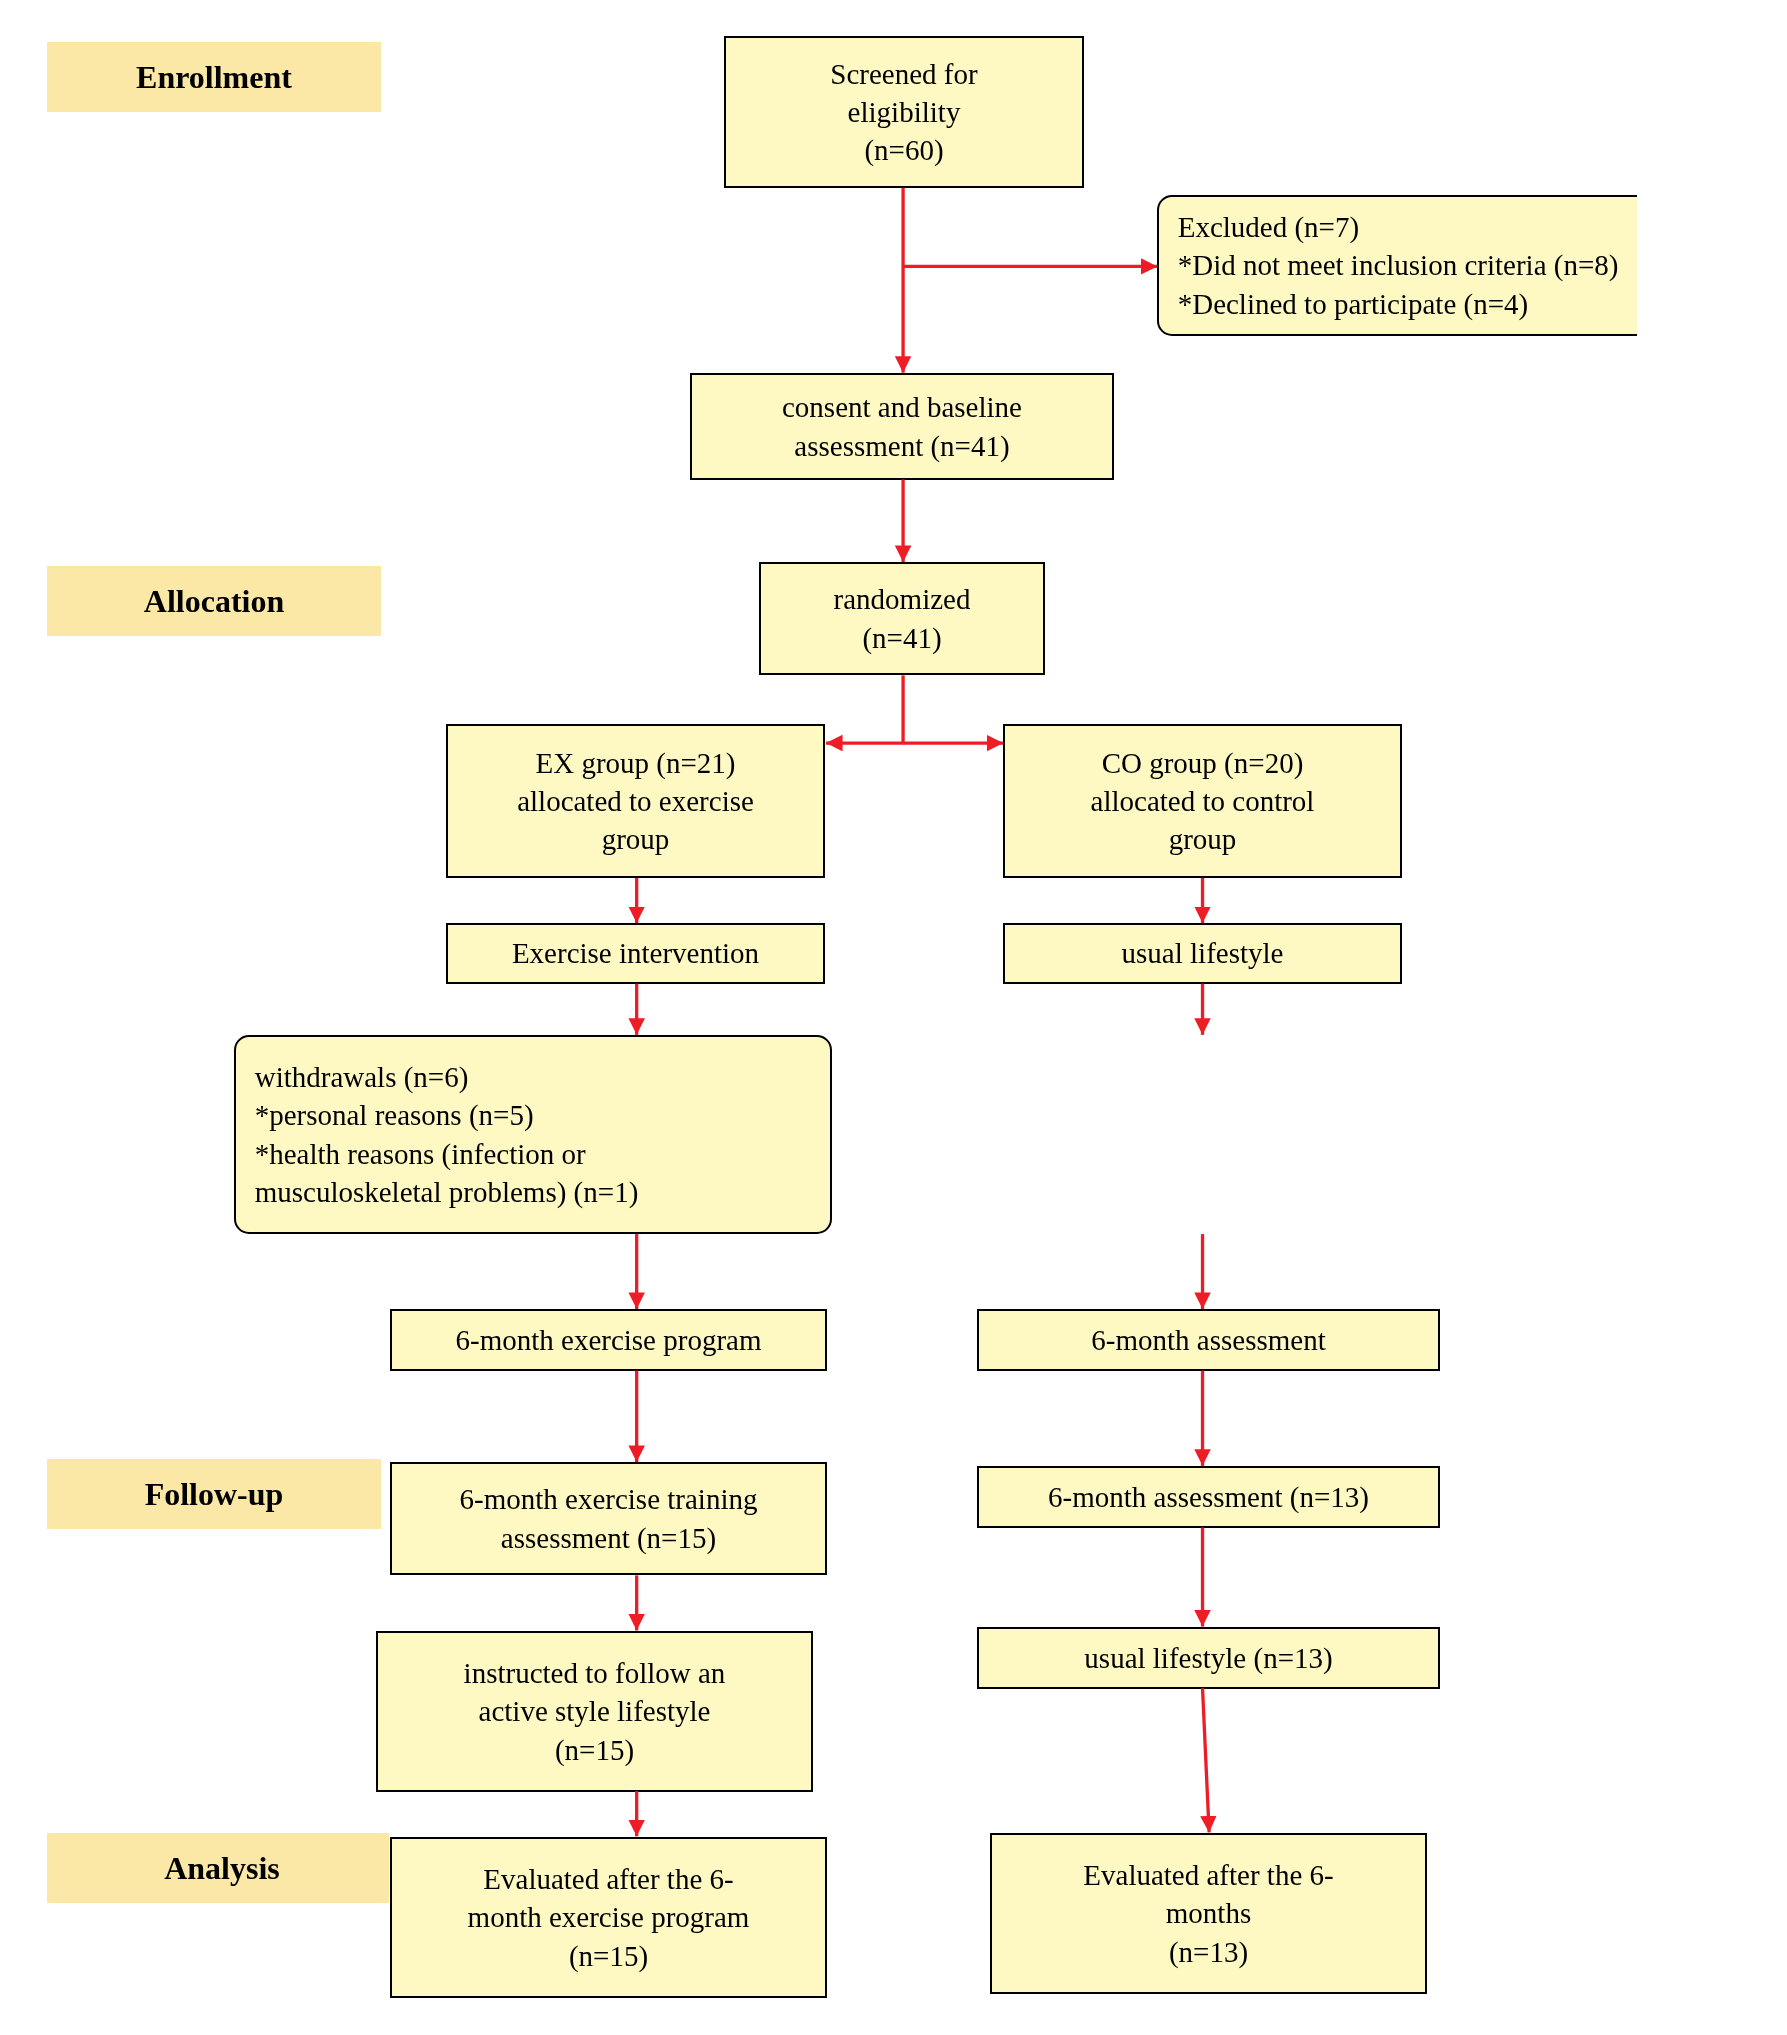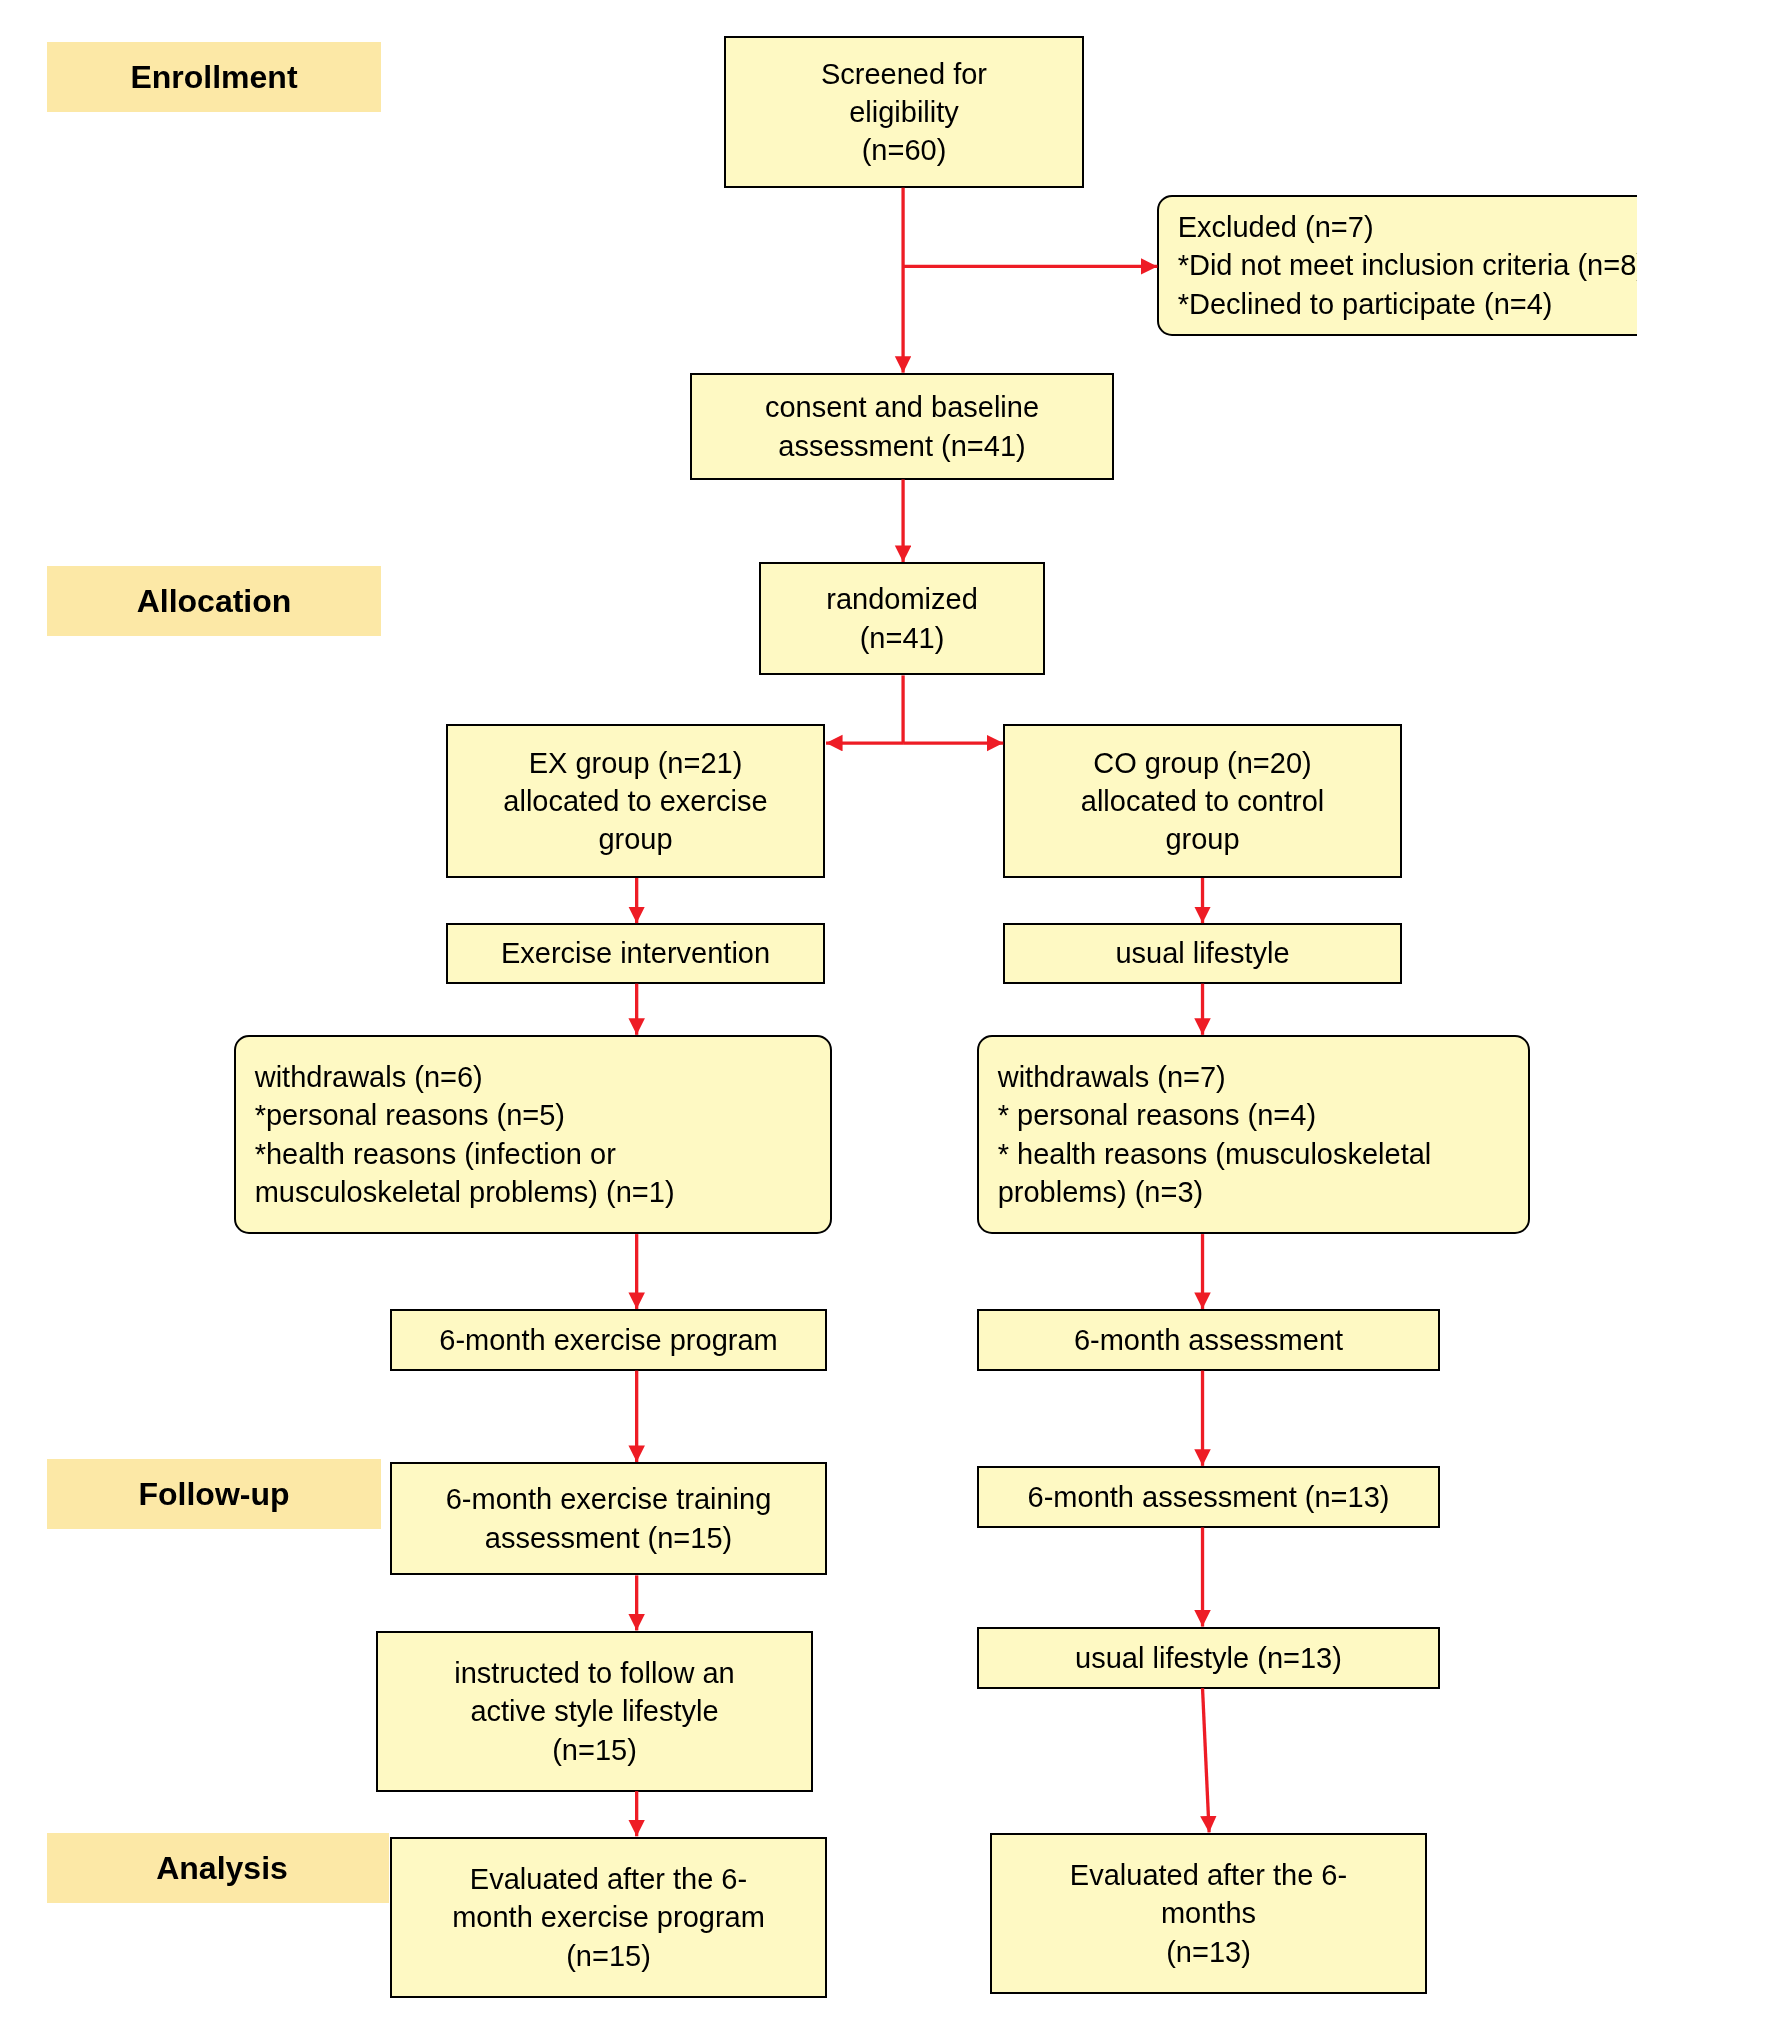--- a/index.html
+++ b/index.html
@@ -6,21 +6,21 @@
     --stage-bg:#fce8a6;
     --arrow:#ee1c25;
     --box-border:#000000;
   }
   html,body{margin:0;padding:0;background:#ffffff;}
   #canvas{
     position:relative;
     width:1637px;
     height:2035px;
     background:#ffffff;
-    font-family:Liberation Sans, sans-serif;
+    font-family:Liberation Serif, serif;
     color:#000000;
     overflow:hidden;
   }
   .stage{
     position:absolute;
     background:var(--stage-bg);
     display:flex;
     align-items:center;
     justify-content:center;
     font-size:32px;
@@ -92,24 +92,20 @@
 allocated to control
 group</div>
 
   <div class="box" style="left:1003px;top:923px;width:399px;height:61px;">usual lifestyle</div>
   <div class="box" style="left:446px;top:923px;width:379px;height:61px;">Exercise intervention</div>
 
   <div class="box left" style="left:234px;top:1035px;width:598px;height:199px;">withdrawals (n=6)
 *personal reasons (n=5)
 *health reasons (infection or
 musculoskeletal problems) (n=1)</div>
-  <div class="box left" style="left:977px;top:1035px;width:553px;height:199px;">withdrawals (n=7)
-* personal reasons (n=4)
-* health reasons (musculoskeletal
-problems) (n=3)</div>
 
   <div class="box" style="left:390px;top:1309px;width:437px;height:62px;">6-month exercise program</div>
   <div class="box" style="left:977px;top:1309px;width:463px;height:62px;">6-month assessment</div>
 
   <div class="box" style="left:390px;top:1462px;width:437px;height:113px;">6-month exercise training
 assessment (n=15)</div>
   <div class="box" style="left:977px;top:1466px;width:463px;height:62px;">6-month assessment (n=13)</div>
 
   <div class="box" style="left:376px;top:1631px;width:437px;height:161px;">instructed to follow an
 active style lifestyle

